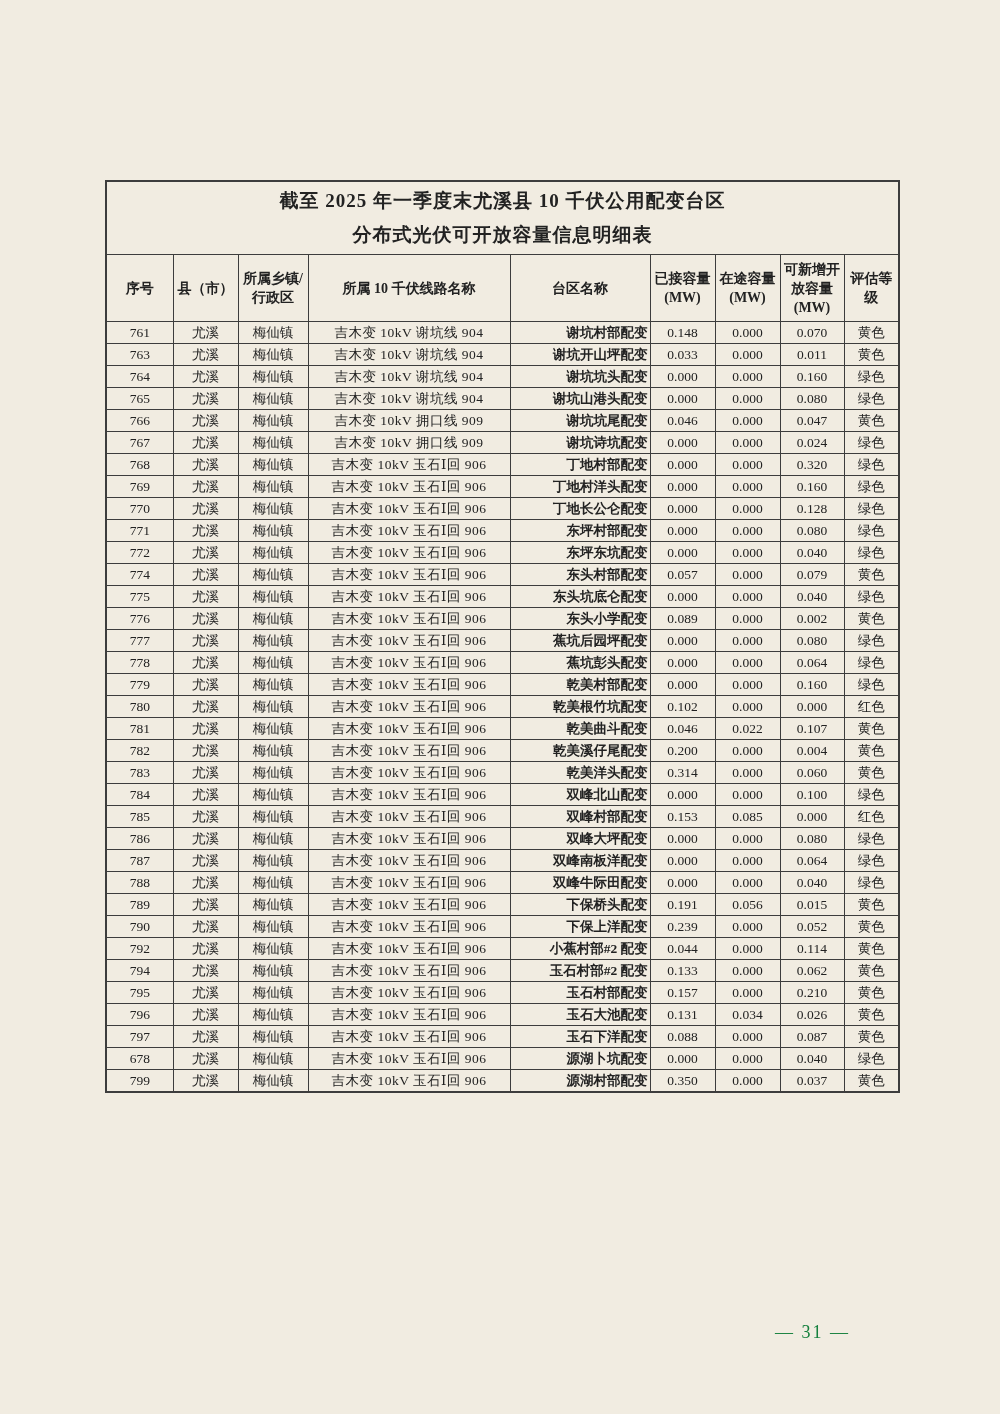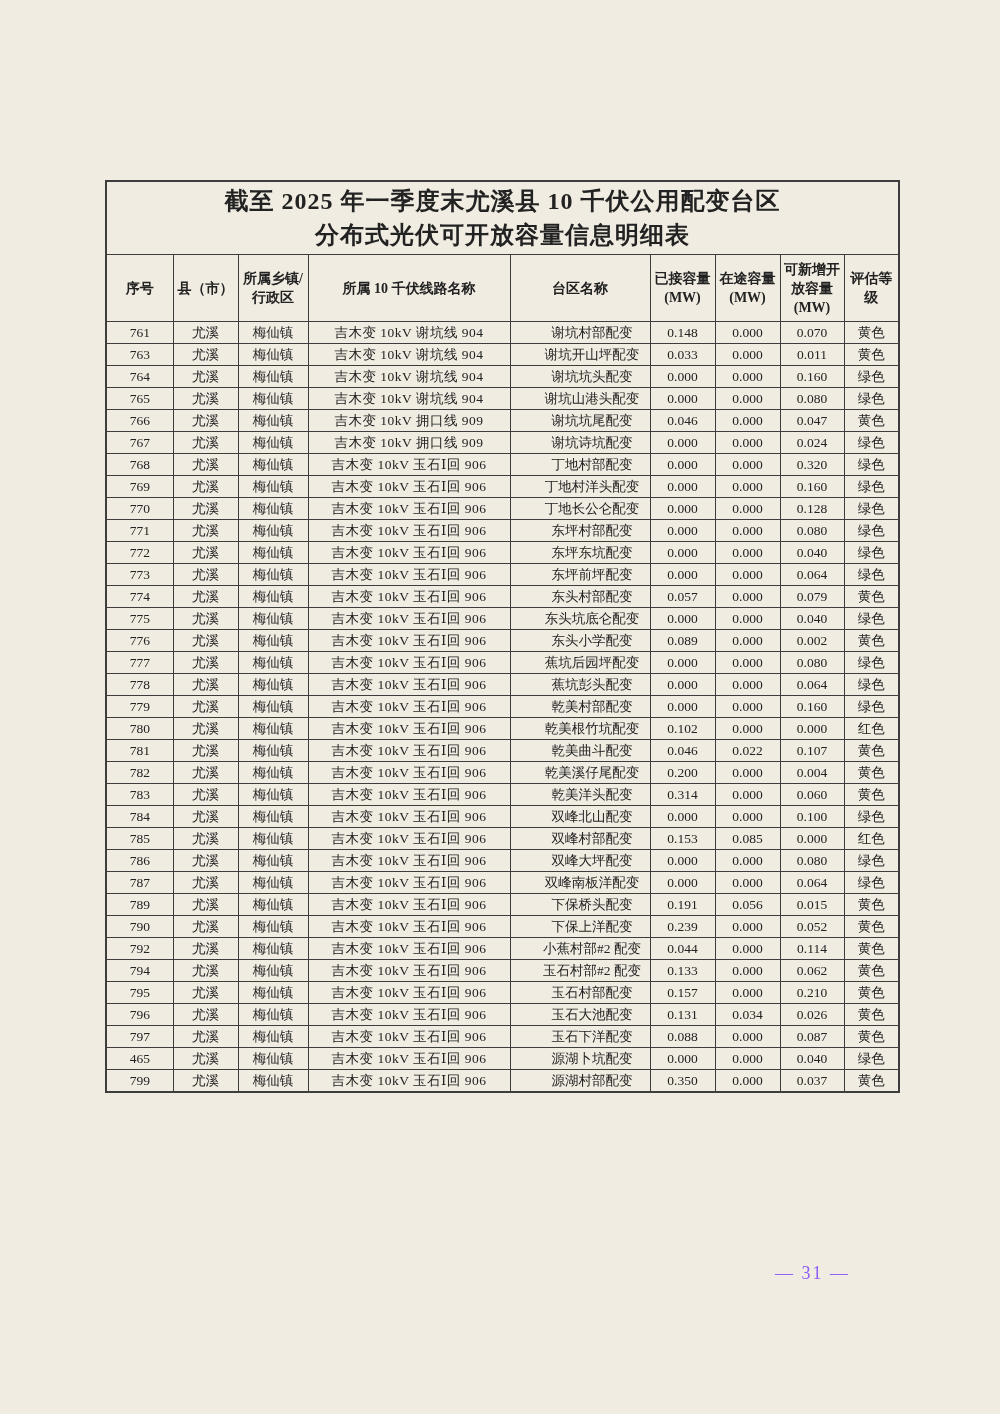--- a/index.html
+++ b/index.html
@@ -25,56 +25,57 @@
   }
   .doc-table th, .doc-table td {
     border: 1px solid #3d3d3d;
     text-align: center;
     vertical-align: middle;
     overflow: hidden;
     white-space: nowrap;
   }
   .title-cell {
     height: 70px;
-    font-size: 24px;
+    font-size: 19px;
     font-weight: bold;
     line-height: 34px;
     letter-spacing: 1px;
   }
   .title-cell span { display: block; }
   .header-row th {
     height: 62px;
     font-size: 14px;
     font-weight: bold;
     line-height: 19px;
     white-space: normal;
     padding: 2px 1px;
   }
   .doc-table tbody td {
     height: 21px;
     font-size: 13.5px;
     line-height: 21px;
     padding: 0 2px;
   }
   .doc-table tbody td.col-4 {
-    text-align: center;
+    text-align: right;
     padding-left: 26px;
+    font-weight: bold;
   }
   .doc-table tbody td.col-3 {
     letter-spacing: 0.5px;
     margin-left: 28px;
   }
   .page-number {
     position: absolute;
     left: 0;
-    top: 1263px;
+    top: 1322px;
     width: 850px;
     text-align: right;
     font-size: 18px;
-    color: #8b5cf6;
+    color: #15803d;
     letter-spacing: 2px;
   }
 </style>
 </head>
 <body>
 
 <table class="doc-table">
   <colgroup>
     <col style="width:67px">
     <col style="width:65px">
@@ -221,31 +222,20 @@
         <td class="col-1">尤溪</td>
         <td class="col-2">梅仙镇</td>
         <td class="col-3">吉木变 10kV 玉石Ⅰ回 906</td>
         <td class="col-4">东坪东坑配变</td>
         <td class="col-5">0.000</td>
         <td class="col-6">0.000</td>
         <td class="col-7">0.040</td>
         <td class="col-8">绿色</td>
       </tr>
       <tr>
-        <td class="col-0">773</td>
-        <td class="col-1">尤溪</td>
-        <td class="col-2">梅仙镇</td>
-        <td class="col-3">吉木变 10kV 玉石Ⅰ回 906</td>
-        <td class="col-4">东坪前坪配变</td>
-        <td class="col-5">0.000</td>
-        <td class="col-6">0.000</td>
-        <td class="col-7">0.064</td>
-        <td class="col-8">绿色</td>
-      </tr>
-      <tr>
         <td class="col-0">774</td>
         <td class="col-1">尤溪</td>
         <td class="col-2">梅仙镇</td>
         <td class="col-3">吉木变 10kV 玉石Ⅰ回 906</td>
         <td class="col-4">东头村部配变</td>
         <td class="col-5">0.057</td>
         <td class="col-6">0.000</td>
         <td class="col-7">0.079</td>
         <td class="col-8">黄色</td>
       </tr>
@@ -386,20 +376,31 @@
         <td class="col-1">尤溪</td>
         <td class="col-2">梅仙镇</td>
         <td class="col-3">吉木变 10kV 玉石Ⅰ回 906</td>
         <td class="col-4">双峰南板洋配变</td>
         <td class="col-5">0.000</td>
         <td class="col-6">0.000</td>
         <td class="col-7">0.064</td>
         <td class="col-8">绿色</td>
       </tr>
       <tr>
+        <td class="col-0">788</td>
+        <td class="col-1">尤溪</td>
+        <td class="col-2">梅仙镇</td>
+        <td class="col-3">吉木变 10kV 玉石Ⅰ回 906</td>
+        <td class="col-4">双峰牛际田配变</td>
+        <td class="col-5">0.000</td>
+        <td class="col-6">0.000</td>
+        <td class="col-7">0.040</td>
+        <td class="col-8">绿色</td>
+      </tr>
+      <tr>
         <td class="col-0">789</td>
         <td class="col-1">尤溪</td>
         <td class="col-2">梅仙镇</td>
         <td class="col-3">吉木变 10kV 玉石Ⅰ回 906</td>
         <td class="col-4">下保桥头配变</td>
         <td class="col-5">0.191</td>
         <td class="col-6">0.056</td>
         <td class="col-7">0.015</td>
         <td class="col-8">黄色</td>
       </tr>
@@ -463,21 +464,21 @@
         <td class="col-1">尤溪</td>
         <td class="col-2">梅仙镇</td>
         <td class="col-3">吉木变 10kV 玉石Ⅰ回 906</td>
         <td class="col-4">玉石下洋配变</td>
         <td class="col-5">0.088</td>
         <td class="col-6">0.000</td>
         <td class="col-7">0.087</td>
         <td class="col-8">黄色</td>
       </tr>
       <tr>
-        <td class="col-0">465</td>
+        <td class="col-0">678</td>
         <td class="col-1">尤溪</td>
         <td class="col-2">梅仙镇</td>
         <td class="col-3">吉木变 10kV 玉石Ⅰ回 906</td>
         <td class="col-4">源湖卜坑配变</td>
         <td class="col-5">0.000</td>
         <td class="col-6">0.000</td>
         <td class="col-7">0.040</td>
         <td class="col-8">绿色</td>
       </tr>
       <tr>

